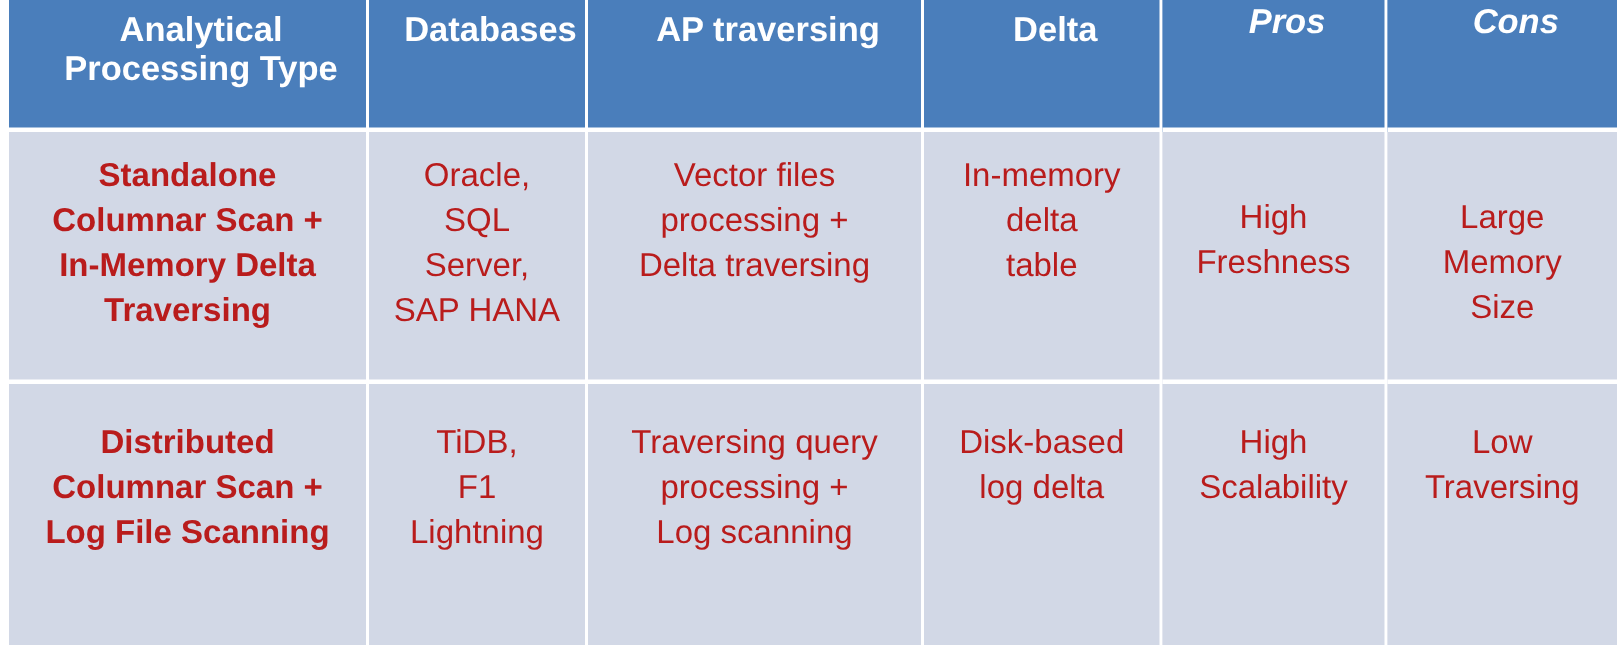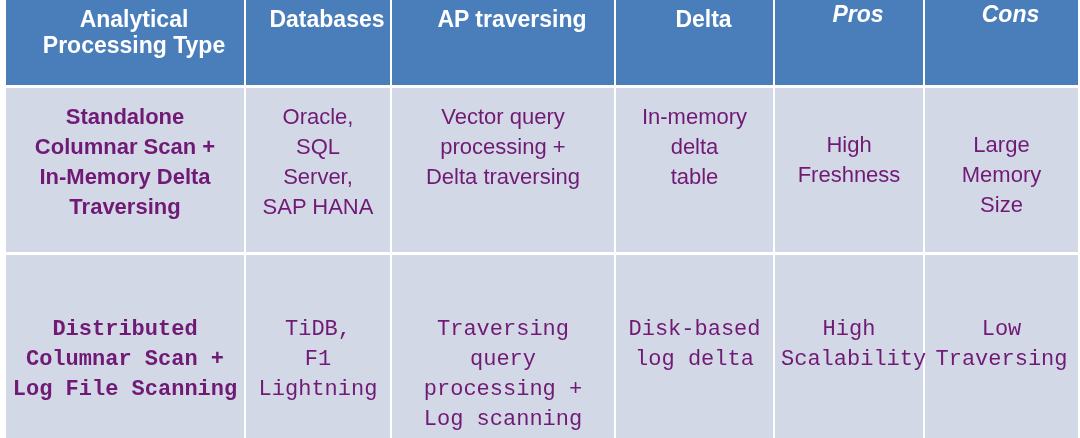--- a/index.html
+++ b/index.html
@@ -53,40 +53,40 @@
     border-right: 2px solid #ffffff;
     border-bottom: 3px solid #ffffff;
   }
   thead th.last-col { border-right: none; }
   
   thead th.raised { padding-top: 1px; font-style: italic; }
 
   
   tbody td {
     background: #d2d8e6;
-    color: #701a75;
+    color: #b91c1c;
     font-size: 22px;
     line-height: 30px;
     text-align: center;
     vertical-align: top;
     padding: 14px 6px 4px 6px;
     box-sizing: border-box;
     border-right: 2px solid #ffffff;
   }
   tbody td.last-col { border-right: none; }
   tbody tr.row-0 td { height: 167px; border-bottom: 3px solid #ffffff; }
   tbody tr.row-1 td { height: 172px; }
 
   
   tbody td.col-0 { font-weight: bold; }
 
   
   tbody tr.row-0 td.mid-align { padding-top: 42px; }
   
-  tbody tr.row-1 td { padding-top: 60px; font-family: Liberation Mono, monospace; }
+  tbody tr.row-1 td { padding-top: 24px; }
 
   .cell-text { display: block; white-space: pre-line; }
 </style>
 </head>
 <body>
 
 <div id="table-wrap">
   <table class="comparison-table">
     <colgroup>
       <col class="c0">
@@ -127,21 +127,21 @@
 In-Memory Delta
 Traversing</span>
         </td>
         <td class="col-1">
           <span class="cell-text">Oracle,
 SQL
 Server,
 SAP HANA</span>
         </td>
         <td class="col-2">
-          <span class="cell-text">Vector query
+          <span class="cell-text">Vector files
 processing +
 Delta traversing</span>
         </td>
         <td class="col-3">
           <span class="cell-text">In-memory
 delta
 table</span>
         </td>
         <td class="col-4 mid-align">
           <span class="cell-text">High

